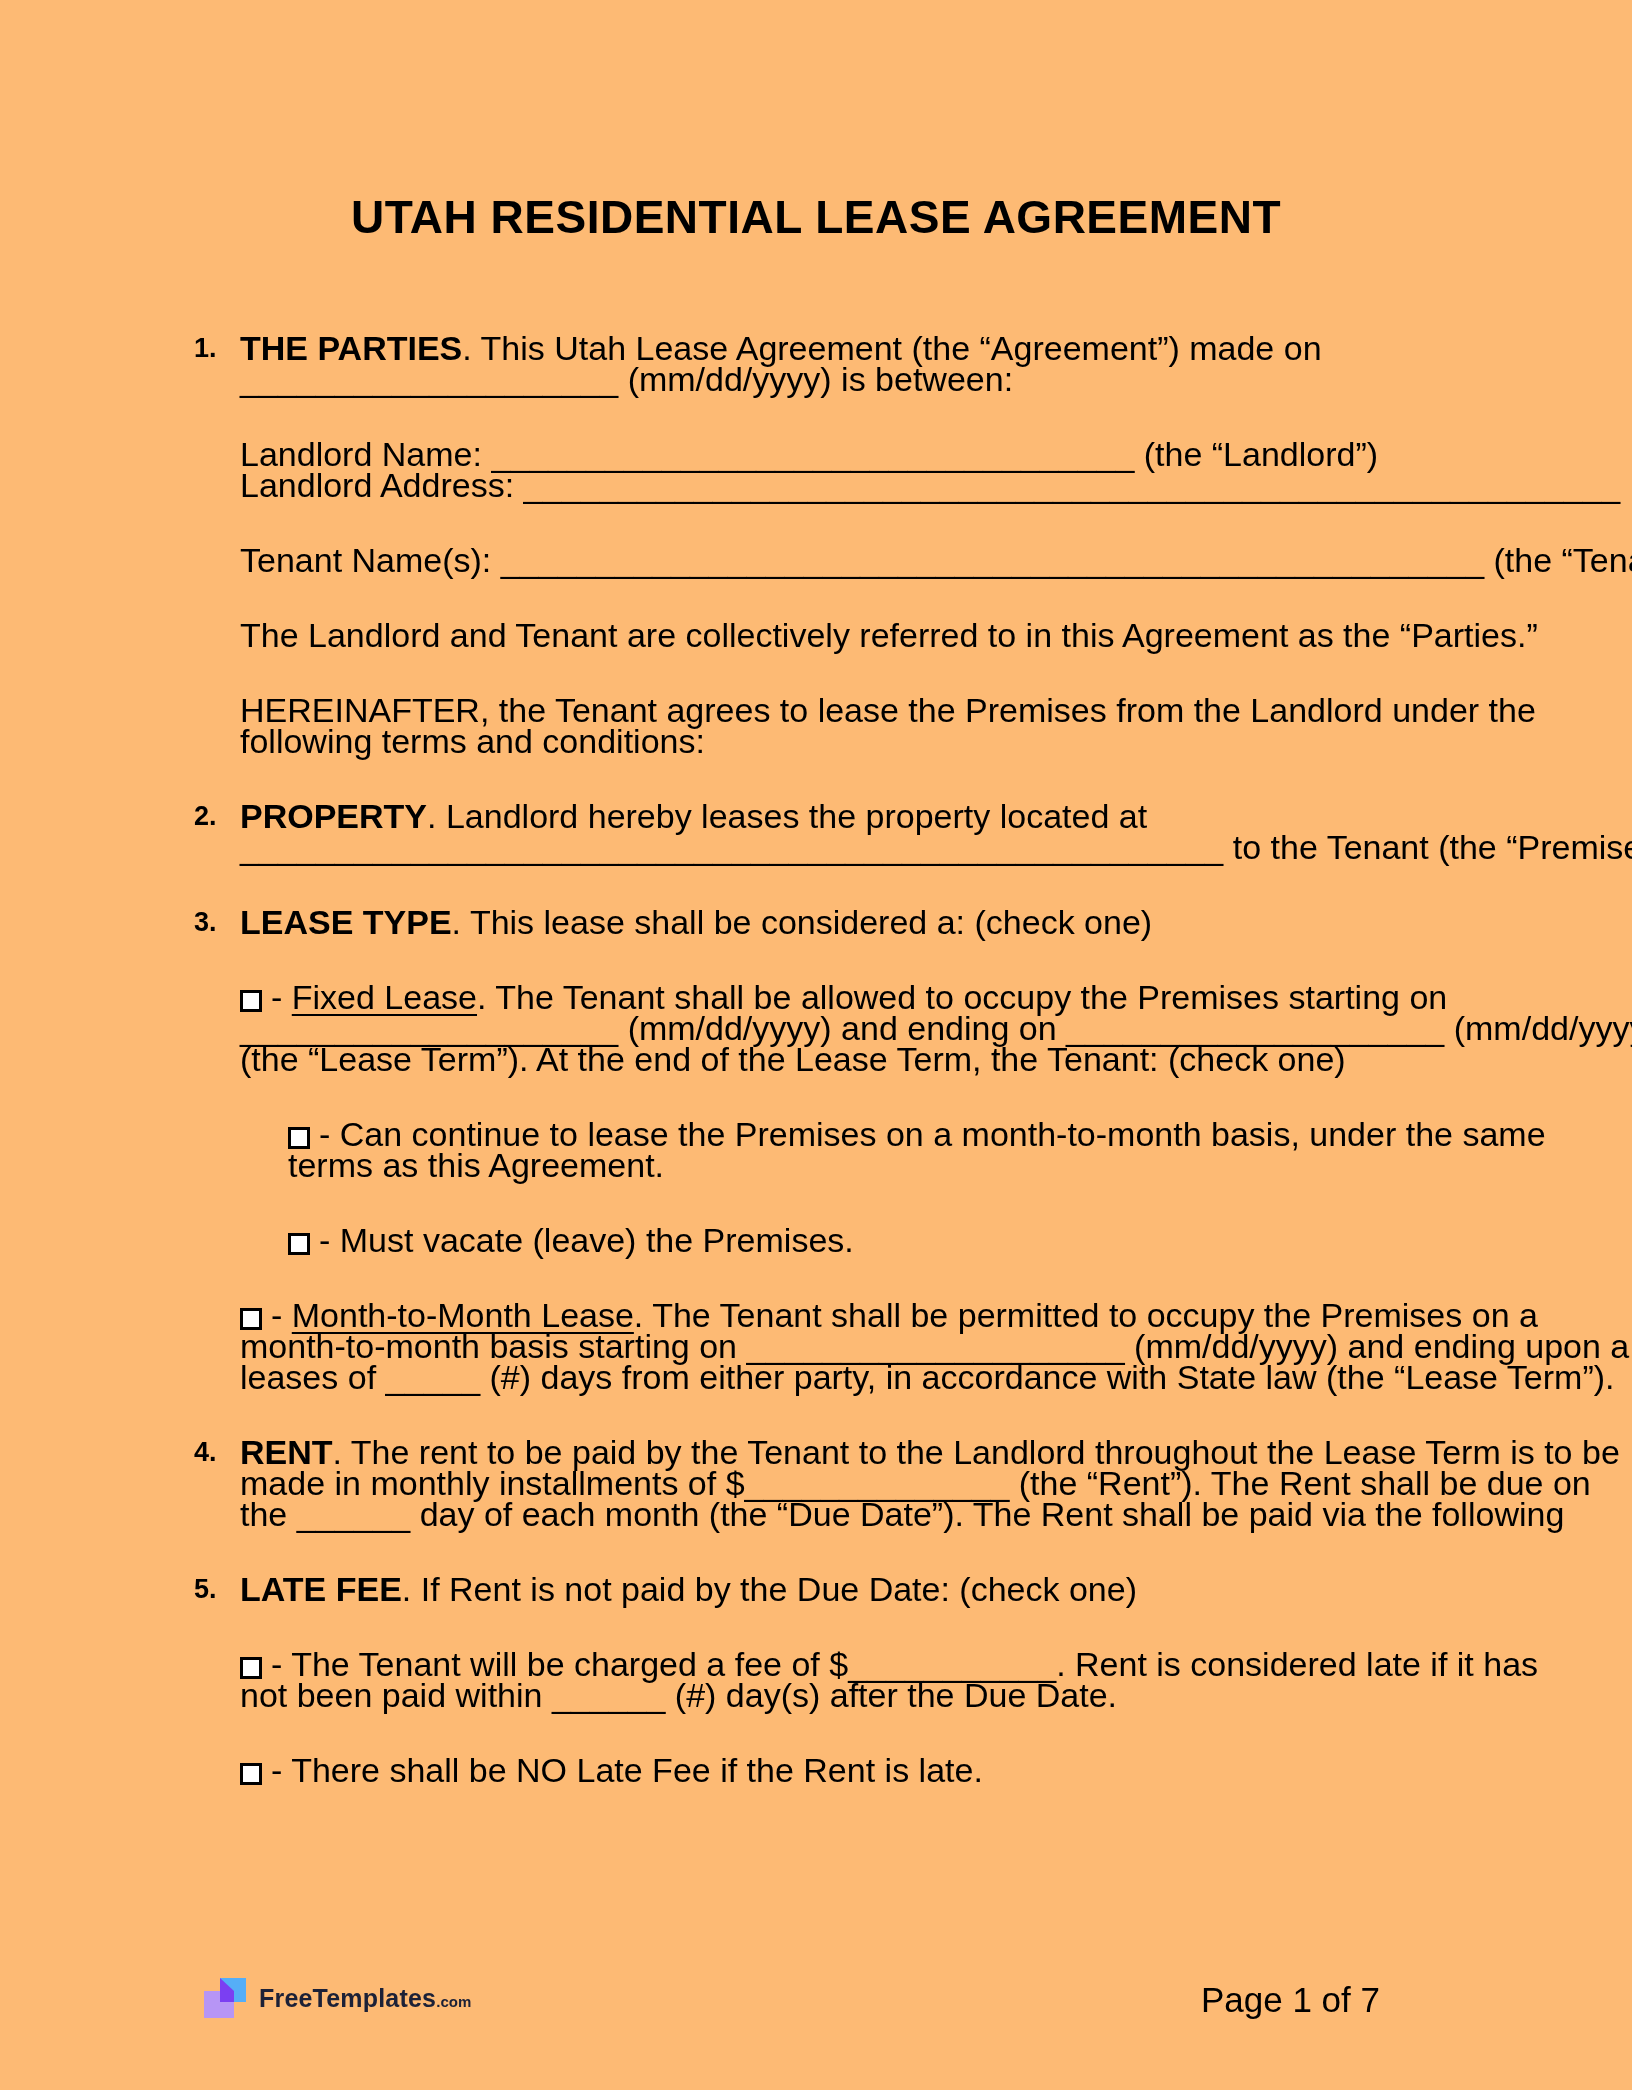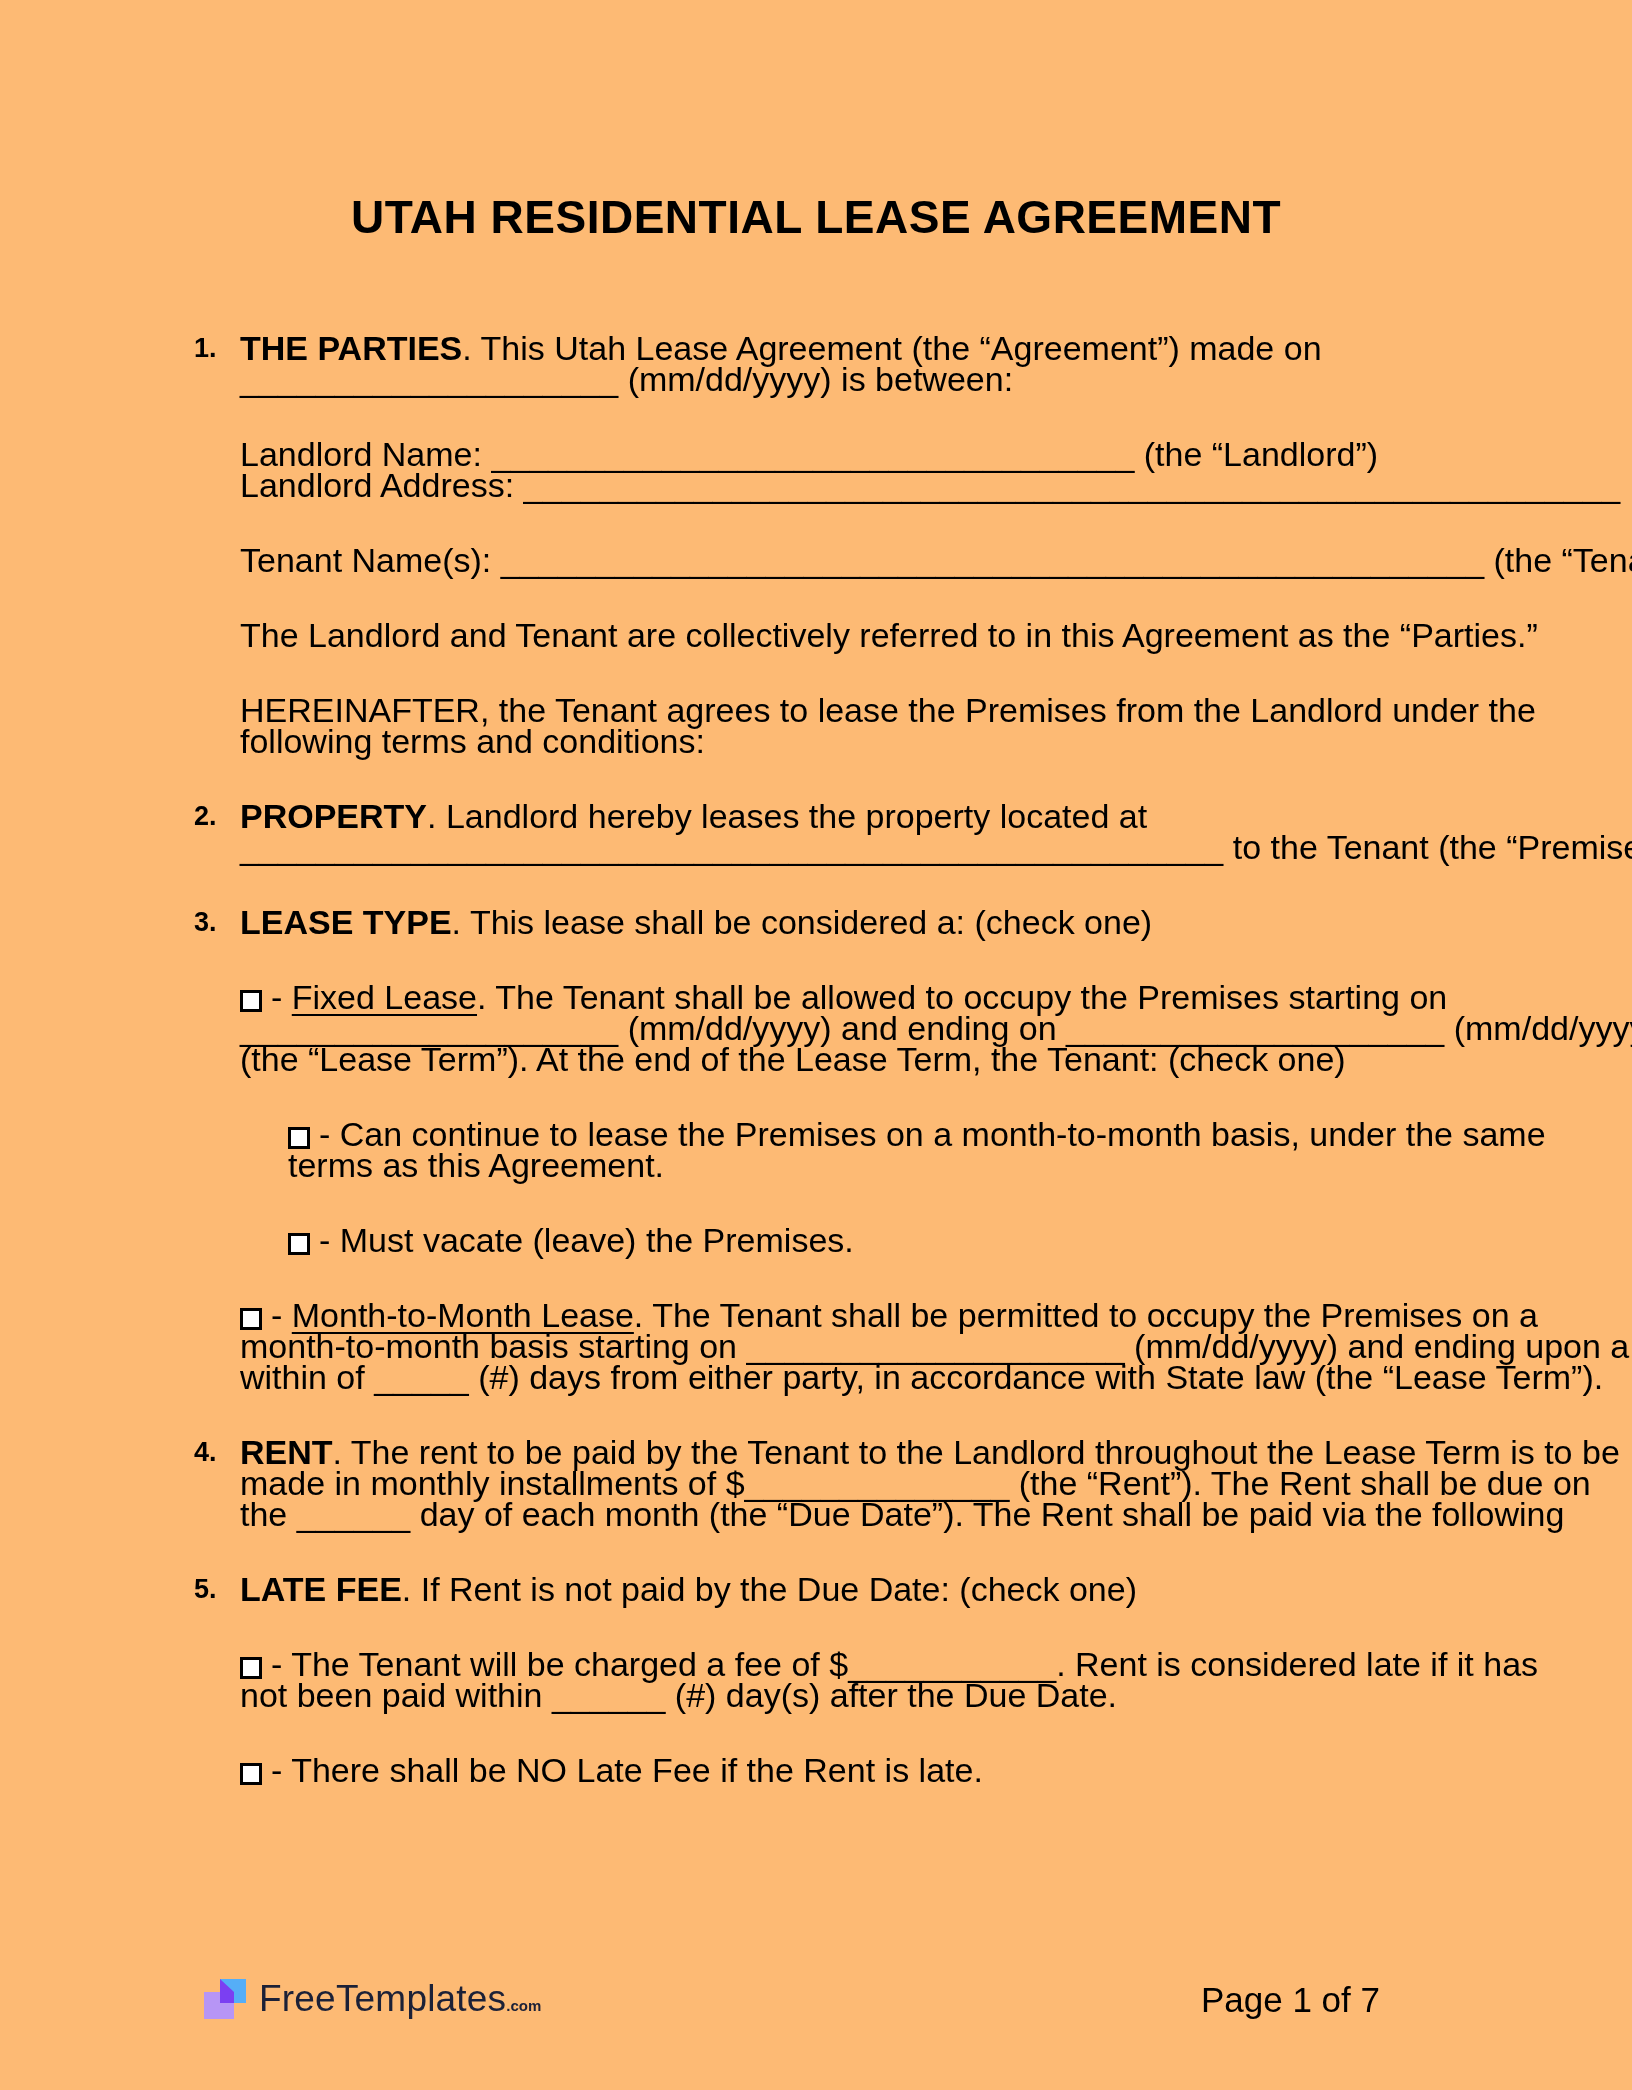--- a/index.html
+++ b/index.html
@@ -14,21 +14,21 @@
   .section > .para:last-child{margin-bottom:0;}
   .num{position:absolute;left:-46px;top:0;font-weight:bold;font-size:27px;line-height:31px;}
   .b{font-weight:bold;}
   .ul{text-decoration:underline;text-decoration-thickness:2px;text-underline-offset:5px;}
   .indent2{margin-left:48px;}
   .cb{display:inline-block;width:22px;height:22px;border:3px solid #000;
       box-sizing:border-box;margin-right:9px;vertical-align:-3px;background:#fff;}
   .footer-brand{position:absolute;left:204px;top:1978px;display:flex;align-items:center;}
   .logo-icon{width:42px;height:40px;display:block;margin-right:13px;}
   .brand-text{white-space:nowrap;}
-  .brand-name{font-size:37px;font-weight:normal;letter-spacing:0.2px;}
+  .brand-name{font-size:25px;font-weight:bold;letter-spacing:0.2px;}
   .brand-suffix{font-size:15px;font-weight:bold;}
   .page-label{position:absolute;right:252px;top:1984px;font-size:35px;line-height:31px;}
 </style>
 </head>
 <body>
 
 <div class="page">
   <div class="doc">
 
     <div class="title">UTAH RESIDENTIAL LEASE AGREEMENT</div>
@@ -105,21 +105,21 @@
         </div>
       </div>
       <div class="para">
         <div class="line">
           <span class="cb"></span><span>- </span><span class="ul">Month-to-Month Lease</span><span>. The Tenant shall be permitted to occupy the Premises on a</span>
         </div>
         <div class="line">
           <span>month-to-month basis starting on </span><span>____________________</span><span> (mm/dd/yyyy) and ending upon a</span>
         </div>
         <div class="line">
-          <span>within of </span><span>_____</span><span> (#) days from either party, in accordance with State law (the “Lease Term”).</span>
+          <span>leases of </span><span>_____</span><span> (#) days from either party, in accordance with State law (the “Lease Term”).</span>
         </div>
       </div>
     </div>
 
     <div class="section">
       <span class="num">4.</span>
       <div class="para">
         <div class="line">
           <span class="b">RENT</span><span>. The rent to be paid by the Tenant to the Landlord throughout the Lease Term is to be</span>
         </div>

